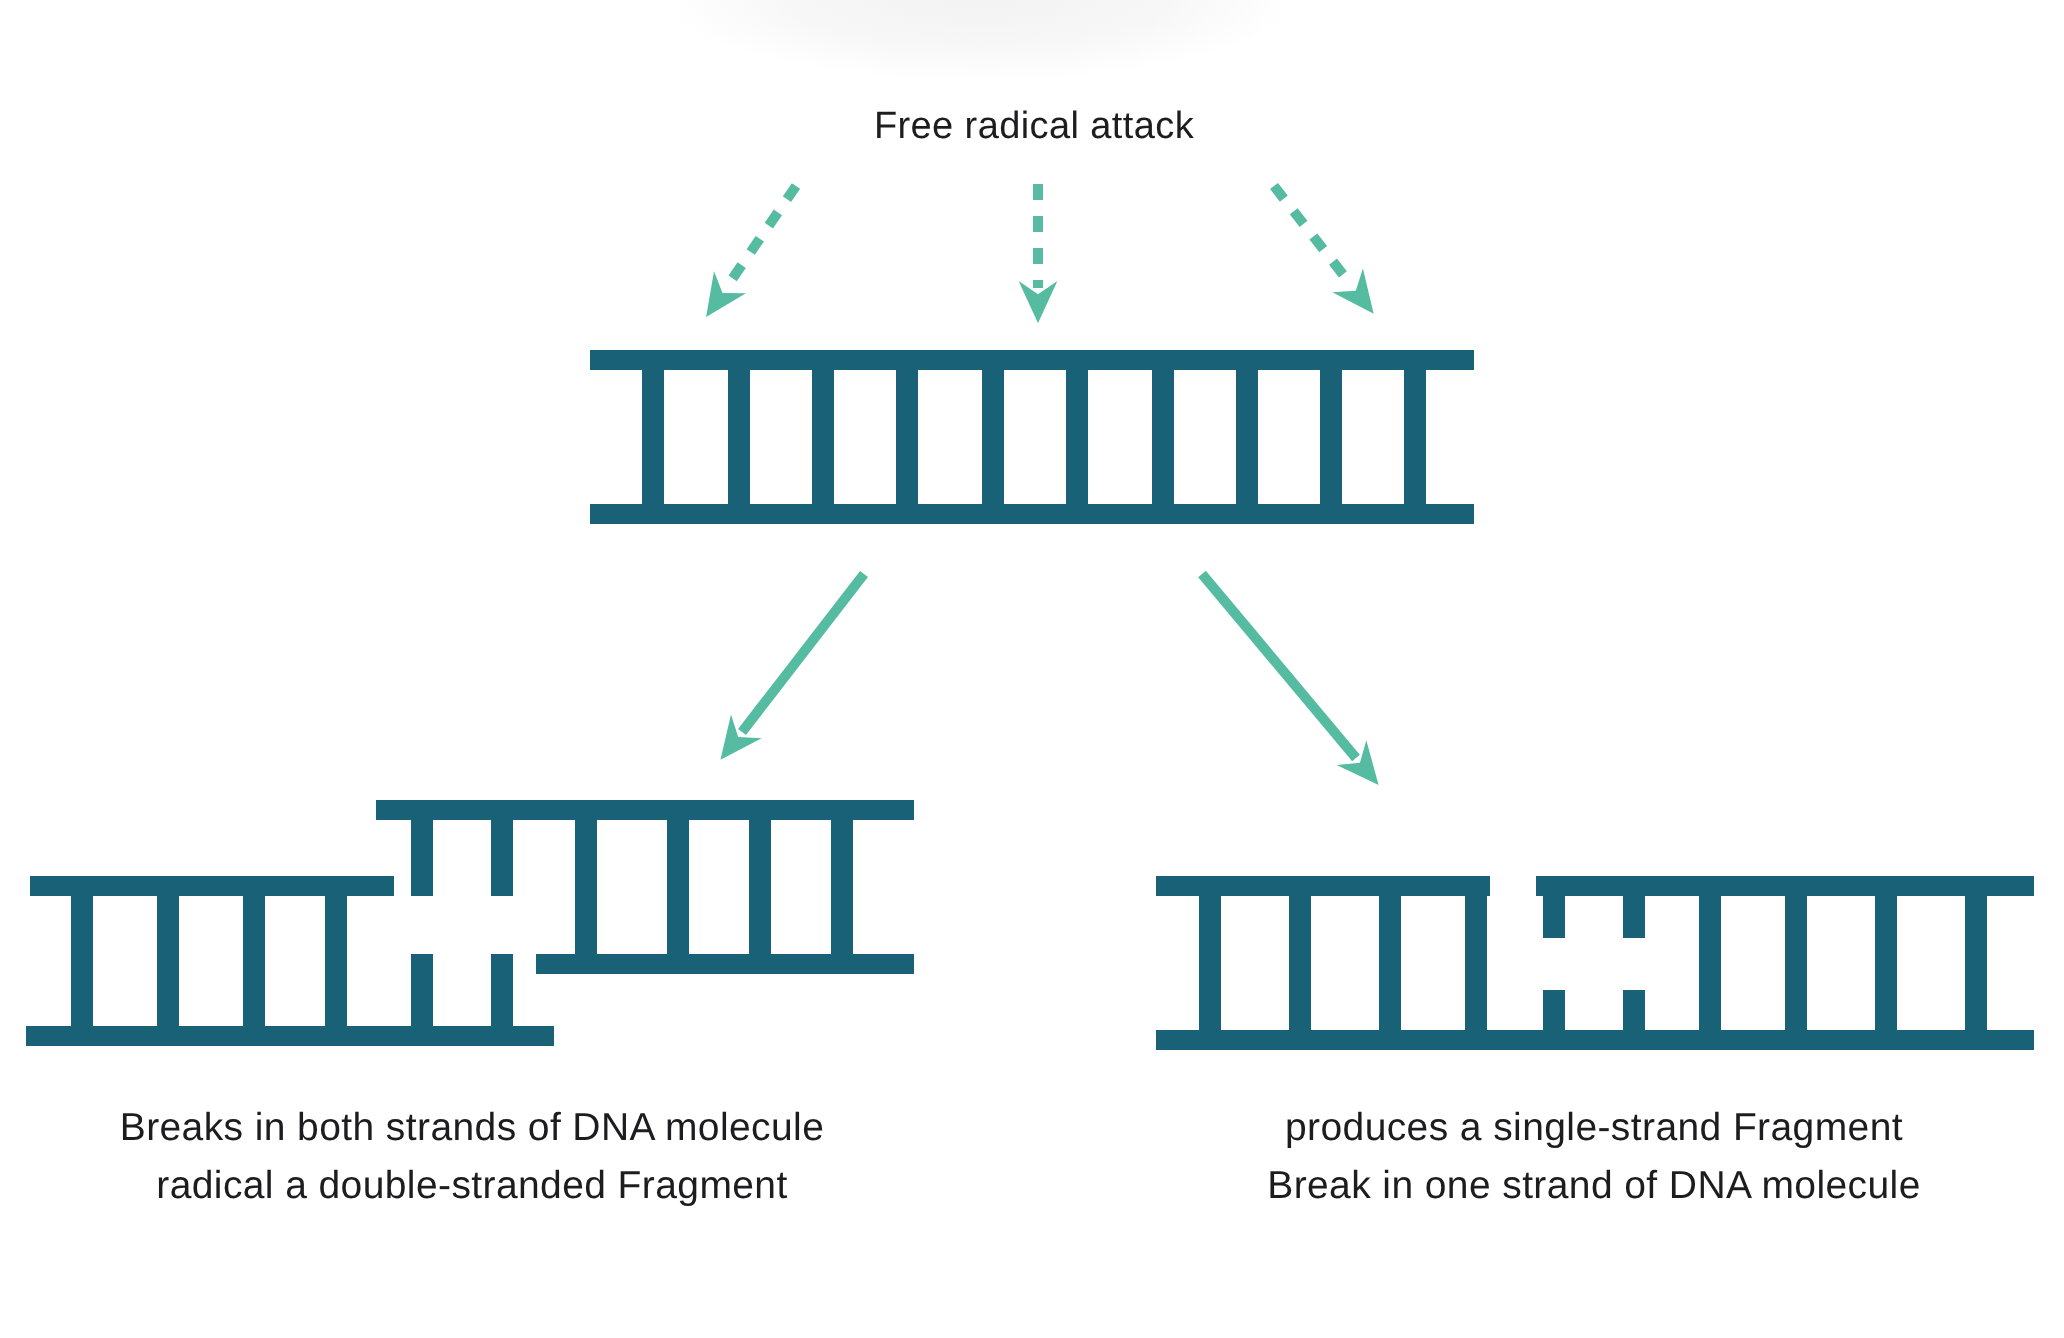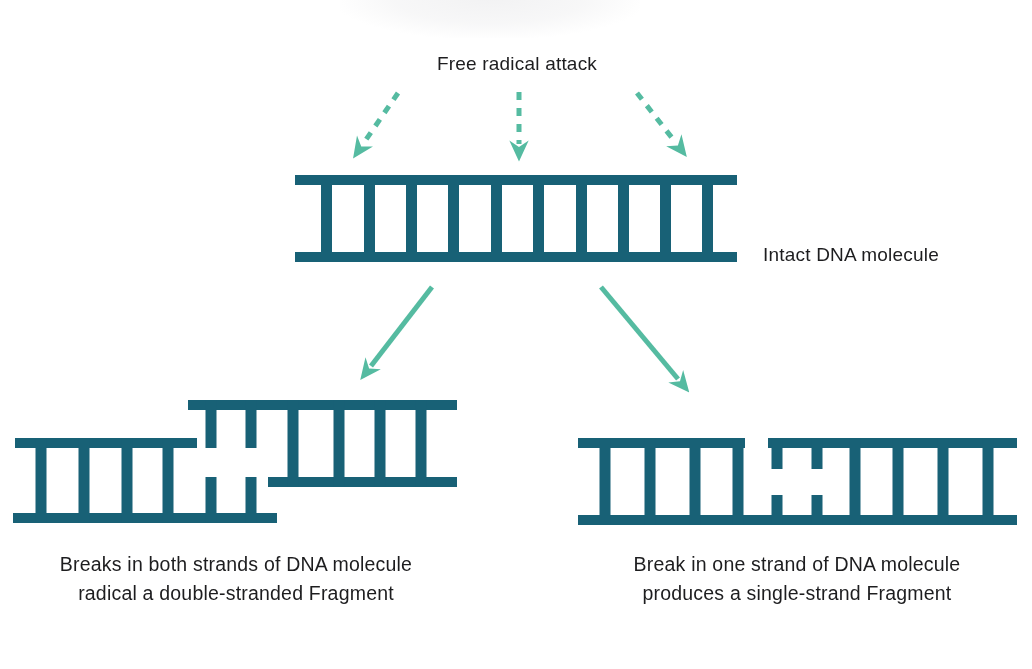--- a/index.html
+++ b/index.html
@@ -149,25 +149,24 @@
         <rect class="ink" x="849.5" y="438" width="11" height="87"></rect>
         <rect class="ink" x="892.5" y="438" width="11" height="87"></rect>
         <rect class="ink" x="937.5" y="438" width="11" height="87"></rect>
         <rect class="ink" x="982.5" y="438" width="11" height="87"></rect>
       </g>
     </g>
   </svg>
 
   <div class="label title-label">Free radical attack</div>
 
-  <div class="label intact-label">Intact DNA molecule</div>
 
   <div class="caption left">
     <div>Breaks in both strands of DNA molecule</div>
     <div>radical a double-stranded Fragment</div>
   </div>
 
   <div class="caption right">
+    <div>produces a single-strand Fragment</div>
     <div>Break in one strand of DNA molecule</div>
-    <div>produces a single-strand Fragment</div>
   </div>
 
 </div>
 
 </body></html>

